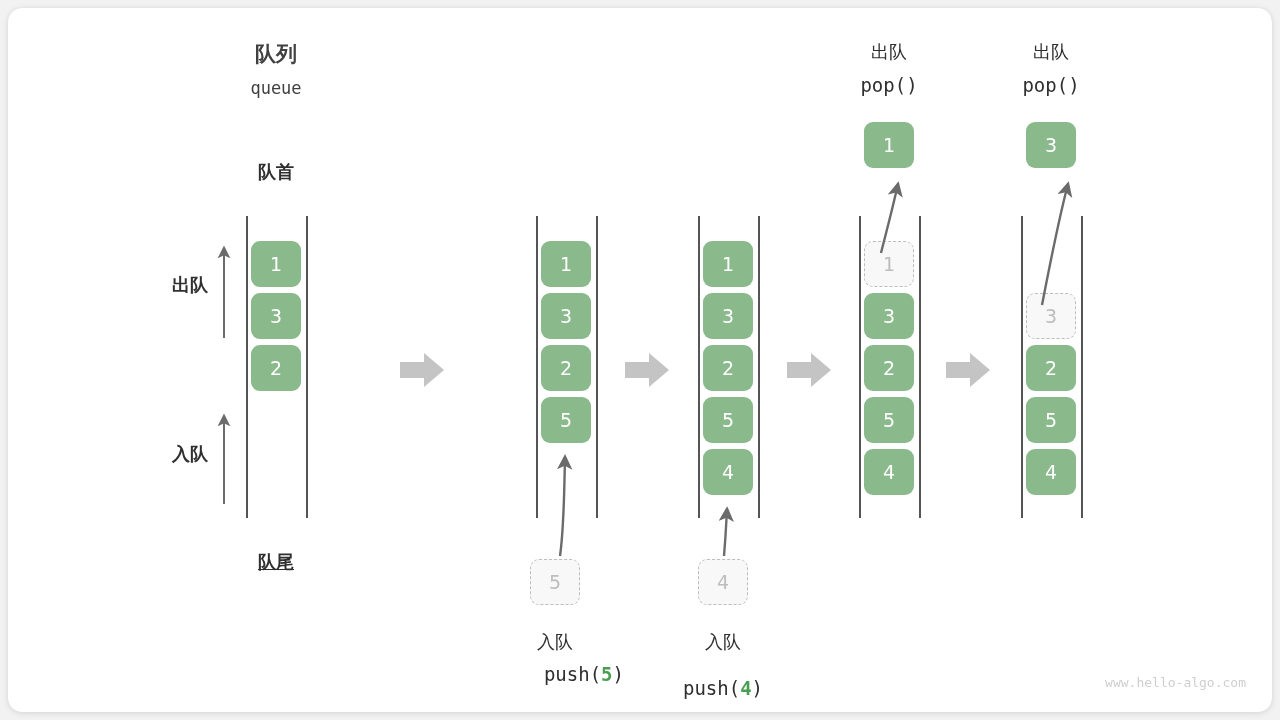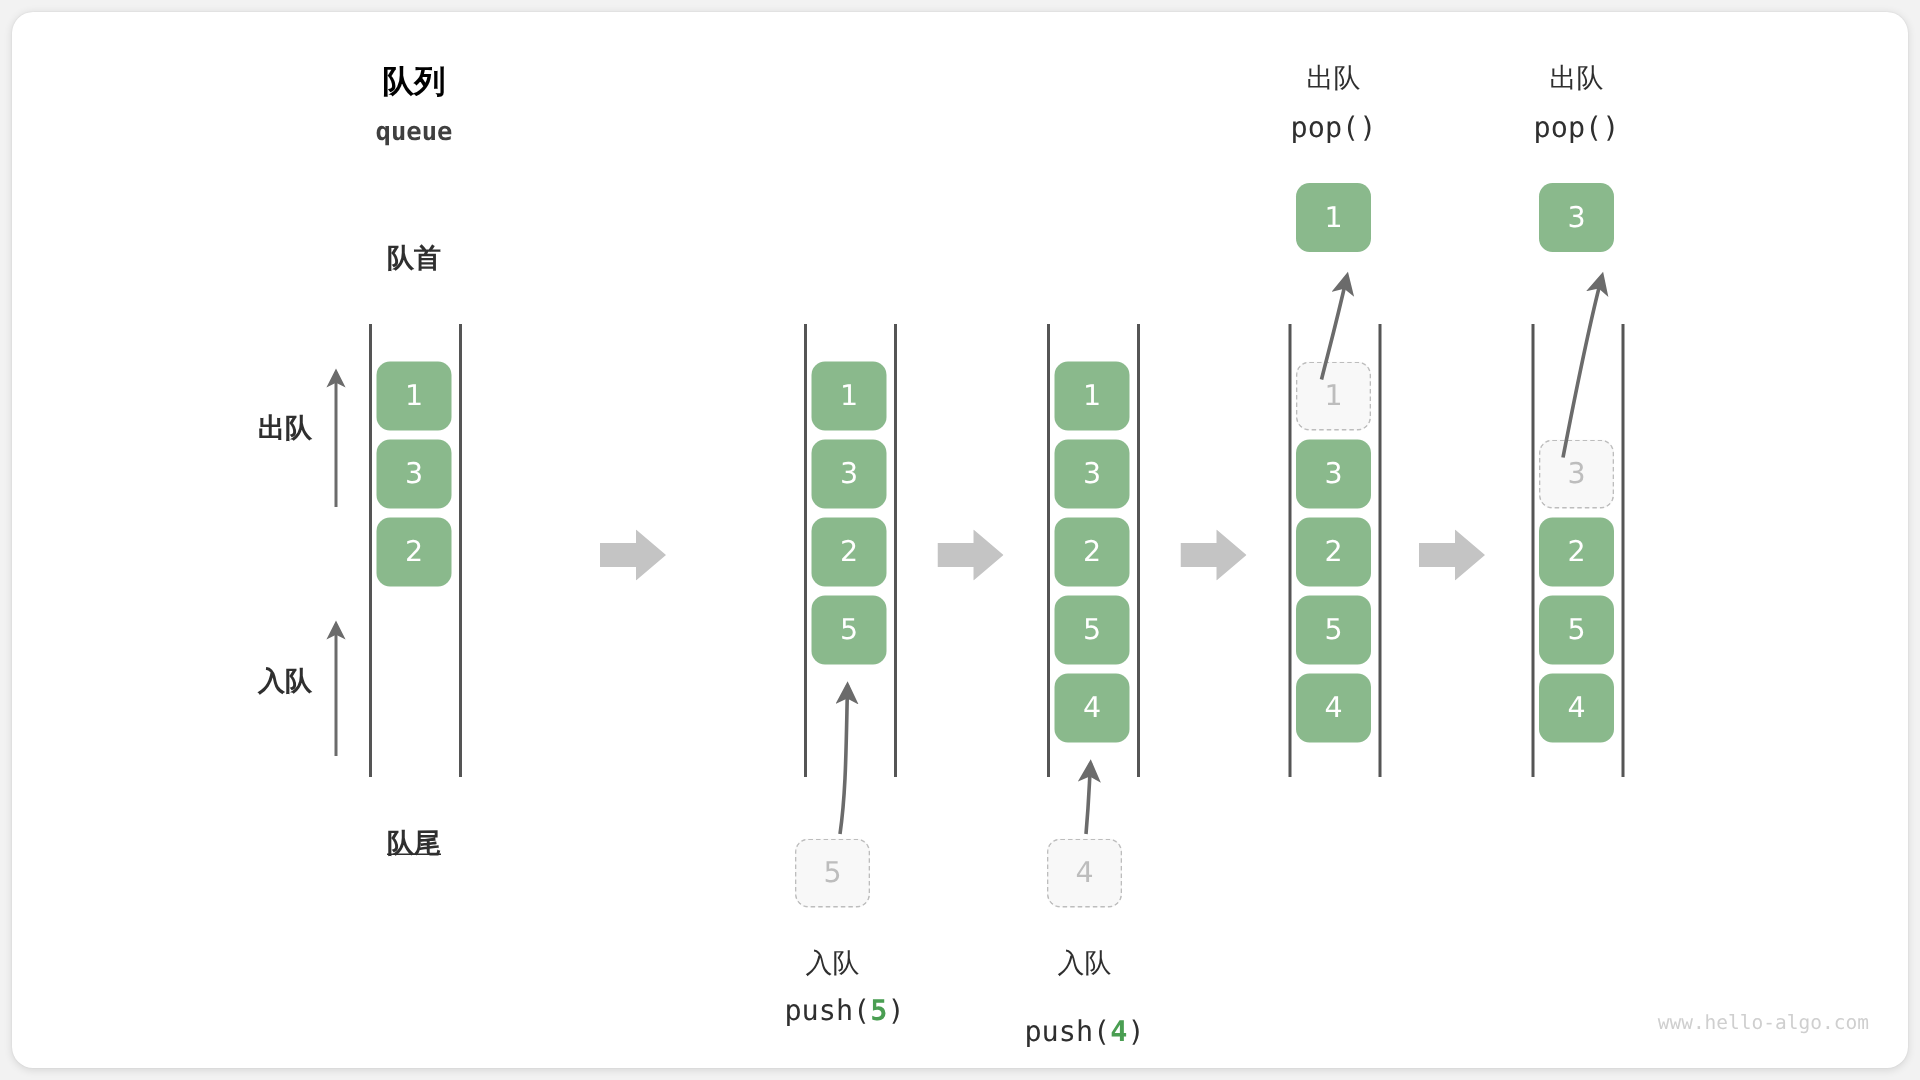--- a/index.html
+++ b/index.html
@@ -24,31 +24,30 @@
     background: #ffffff;
     border-radius: 14px;
     box-shadow: 0 1px 6px rgba(0,0,0,0.12), 0 0 1px rgba(0,0,0,0.10);
   }
   .abs { position: absolute; }
 
   
   .title-cn {
     font-size: 21px;
     font-weight: bold;
-    color: #000000;
+    color: #404040;
     text-align: center;
     white-space: nowrap;
   }
   .title-en {
     font-family: "DejaVu Sans Mono", "Liberation Mono", monospace;
     font-size: 17px;
     color: #3f3f3f;
     text-align: center;
     white-space: nowrap;
-    font-weight: bold;
   }
   .cap-cn {
     font-size: 18px;
     font-weight: bold;
     color: #2f2f2f;
     text-align: center;
     white-space: nowrap;
   }
   .op-cn {
     font-size: 18px;
@@ -151,21 +150,21 @@
     <div class="rail" style="left:588px; top:208px; height:302px;"></div>
 
     <div class="cell filled" style="left:533px; top:233px;">1</div>
     <div class="cell filled" style="left:533px; top:285px;">3</div>
     <div class="cell filled" style="left:533px; top:337px;">2</div>
     <div class="cell filled" style="left:533px; top:389px;">5</div>
 
     <div class="cell ghost" style="left:522px; top:551px;">5</div>
 
     <div class="abs op-cn" style="left:476px; top:622px; width:142px;">入队</div>
-    <div class="abs op-code" style="left:484px; top:655px; width:142px;"><span>push(</span><span class="arg">5</span><span>)</span></div>
+    <div class="abs op-code" style="left:474px; top:655px; width:142px;text-align:right;"><span>push(</span><span class="arg">5</span><span>)</span></div>
 
     <div class="block-arrow" style="left:617px; top:345px; width:44px; height:34px;">
       <svg width="44" height="34" viewBox="0 0 44 34">
           <polygon points="0,9 24,9 24,0 44,17 24,34 24,25 0,25" fill="#c4c4c4"></polygon>
         </svg>
     </div>
 
     <div class="rail" style="left:690px; top:208px; height:302px;"></div>
     <div class="rail" style="left:750px; top:208px; height:302px;"></div>
 

